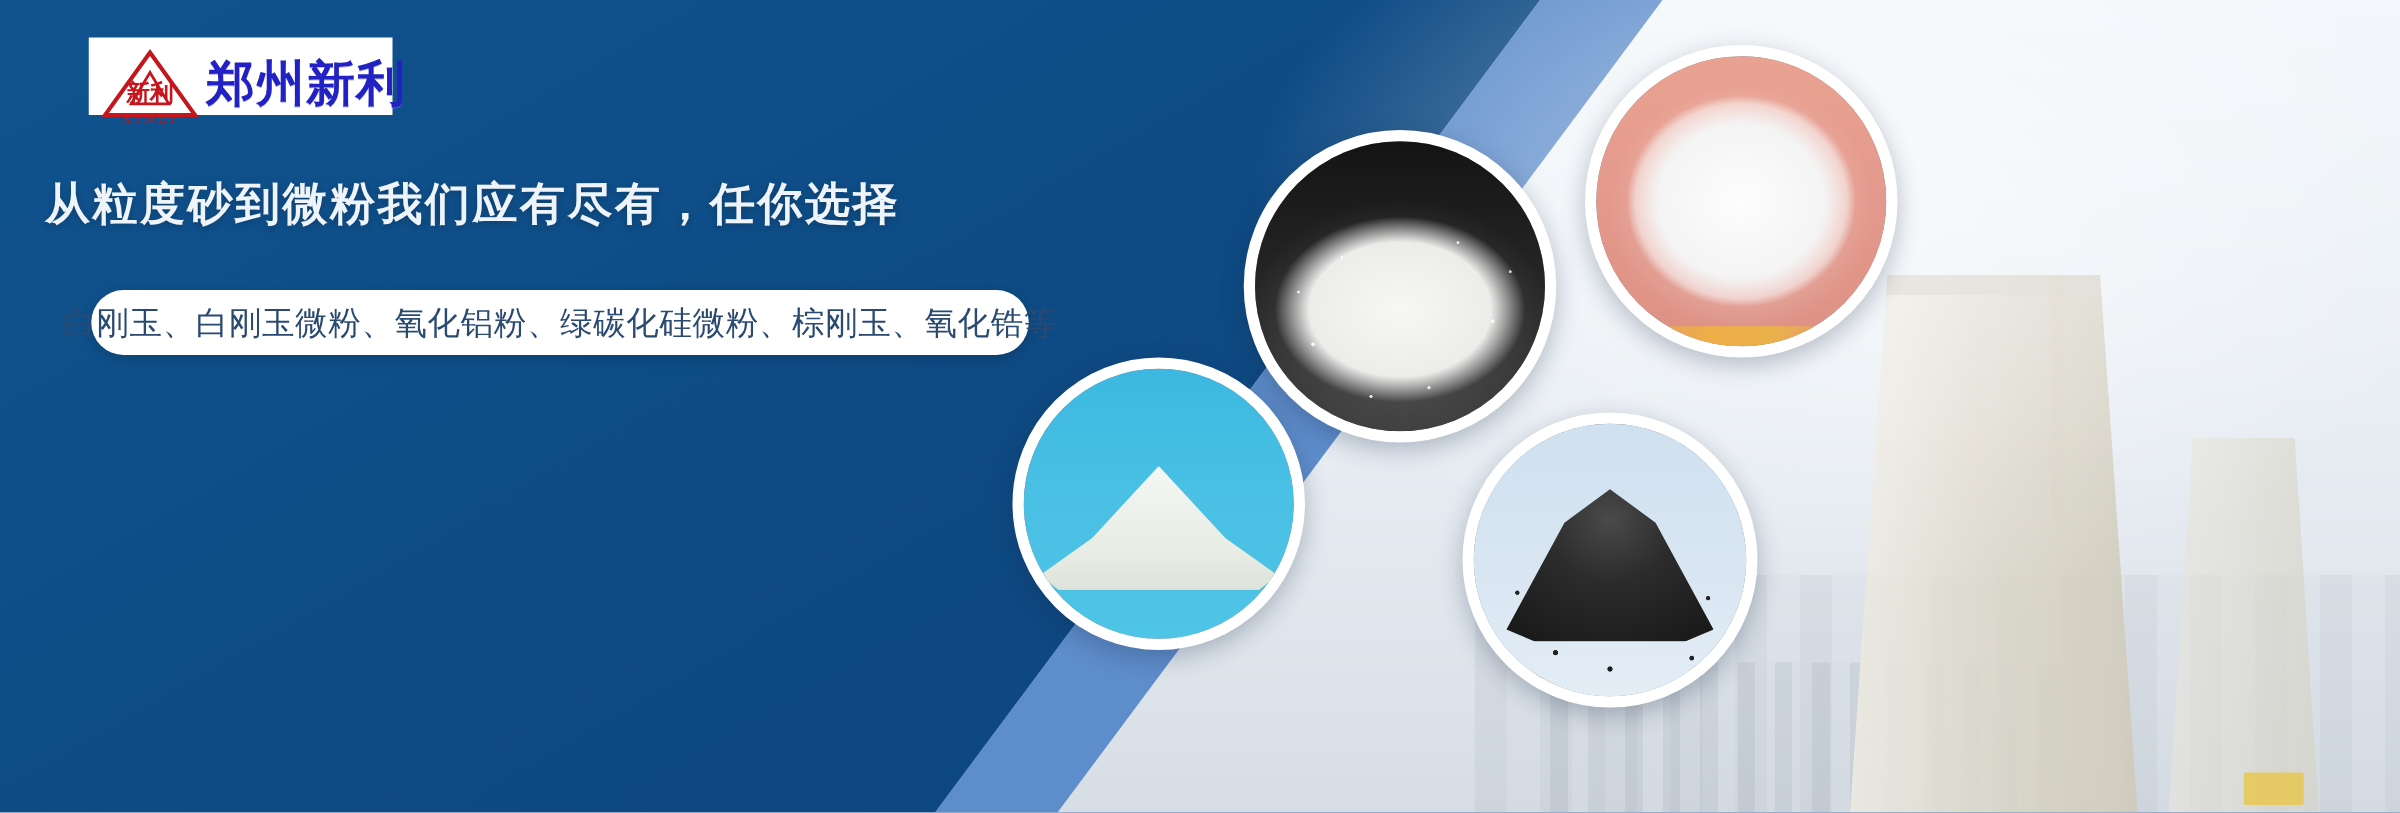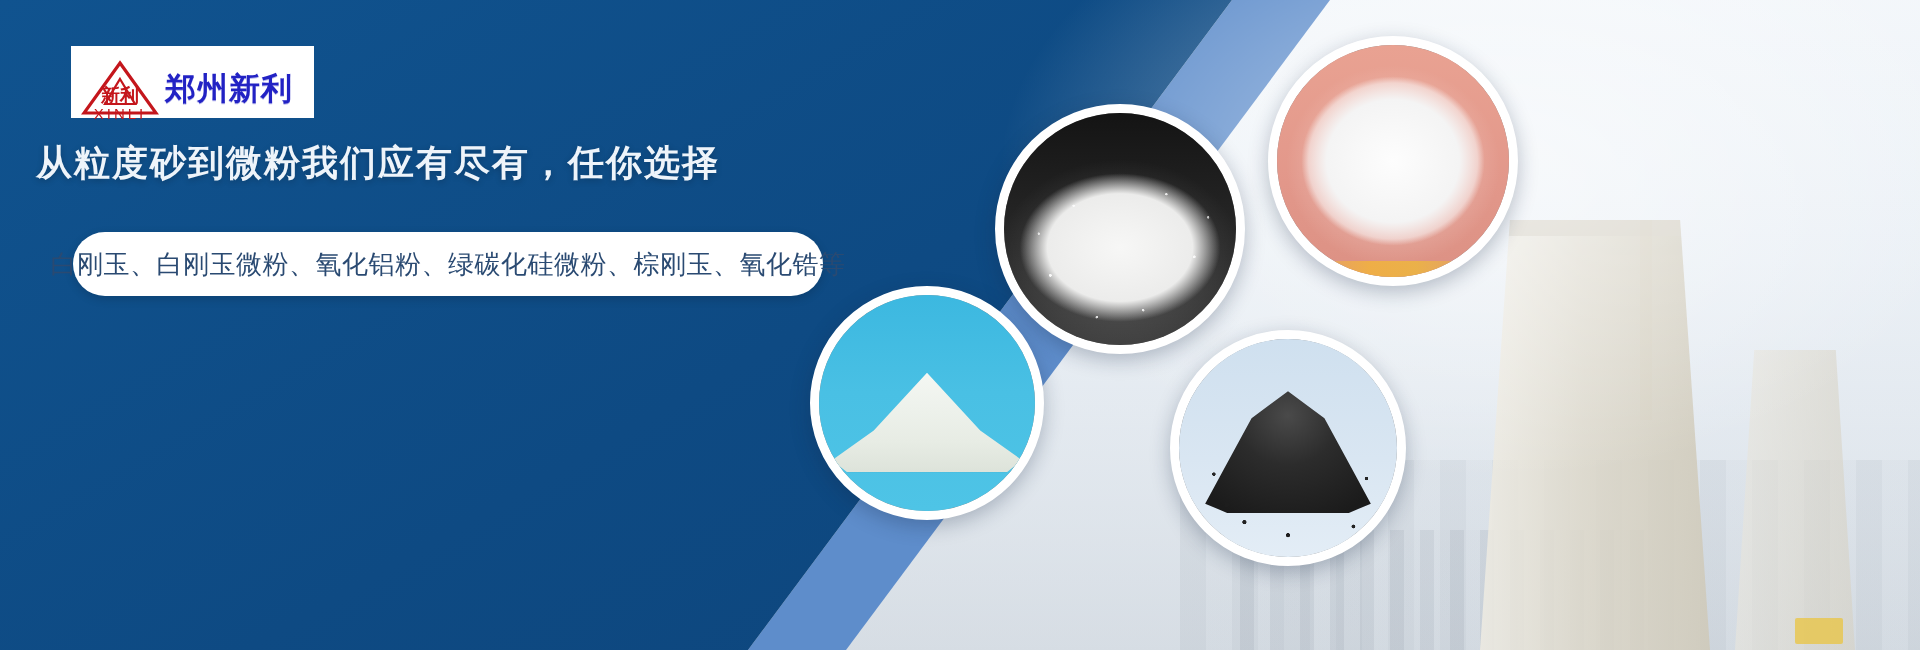--- a/index.html
+++ b/index.html
@@ -82,42 +82,42 @@
   
   .glow{
     position:absolute;right:-60px;top:-140px;width:980px;height:620px;
     border-radius:50%;
     background:radial-gradient(closest-side, rgba(255,255,255,.55), rgba(255,255,255,0));
     pointer-events:none;
   }
 
   
   .logo-box{
-    position:absolute;left:71px;top:46px;width:243px;height:72px;
+    position:absolute;left:71px;top:30px;width:243px;height:62px;
     background:#ffffff;display:flex;align-items:center;
     box-sizing:border-box;padding:12px 8px 0 10px;
   }
   .logo-mark{position:relative;width:78px;height:58px;flex:0 0 78px;}
   .logo-mark svg{display:block;}
   .logo-word{
-    color:#2222c4;font-weight:bold;font-size:31px;letter-spacing:1px;
+    color:#2222c4;font-weight:bold;font-size:39px;letter-spacing:1px;
     line-height:1;margin-left:6px;white-space:nowrap;
     text-shadow:0 1px 0 rgba(130,130,220,.55);
   }
 
   
   .headline{
     position:absolute;left:36px;top:140px;width:980px;
     color:#eef4fa;font-size:36px;font-weight:bold;letter-spacing:2px;
     line-height:1.25;white-space:nowrap;
     text-shadow:0 2px 6px rgba(0,0,0,.22);
   }
   .pill{
     position:absolute;left:73px;top:232px;
-    width:750px;height:64px;border-radius:34px;background:#ffffff;
+    width:750px;height:52px;border-radius:34px;background:#ffffff;
     display:flex;align-items:center;justify-content:center;
     box-shadow:0 3px 10px rgba(0,0,0,.16);
   }
   .pill-text{
     color:#2a4a72;font-size:26px;letter-spacing:.5px;white-space:nowrap;
   }
   .subtitle{
     position:absolute;left:73px;top:326px;width:750px;
     text-align:center;color:#e7eef6;font-size:25px;letter-spacing:2px;
     white-space:nowrap;
@@ -221,21 +221,21 @@
   <div class="glow"></div>
 
   <div class="logo-box">
     <span class="logo-mark">
       <svg width="78" height="58" viewBox="0 0 78 58" aria-hidden="true">
         <polygon points="39,4 75,54 3,54" fill="none" stroke="#c4161c" stroke-width="3.2"></polygon>
         <polygon points="39,20 54,45 24,45" fill="none" stroke="#c4161c" stroke-width="2.2"></polygon>
         <text x="39" y="43" font-family="'DejaVu Sans','Liberation Sans',sans-serif" font-size="19" font-weight="bold" fill="#c4161c" text-anchor="middle">新利</text>
       </svg>
       <span style="position:absolute;left:0;right:0;bottom:-5px;text-align:center;
-                   font-size:15px;letter-spacing:3px;color:#c4161c;font-family:Liberation Sans, sans-serif;">XINLI</span>
+                   font-size:11px;letter-spacing:3px;color:#c4161c;font-family:Liberation Serif, serif;">XINLI</span>
     </span>
     <span class="logo-word">郑州新利</span>
   </div>
 
   <div class="headline">从粒度砂到微粉我们应有尽有，任你选择</div>
 
   <div class="pill">
     <span class="pill-text">白刚玉、白刚玉微粉、氧化铝粉、绿碳化硅微粉、棕刚玉、氧化锆等</span>
   </div>
 

